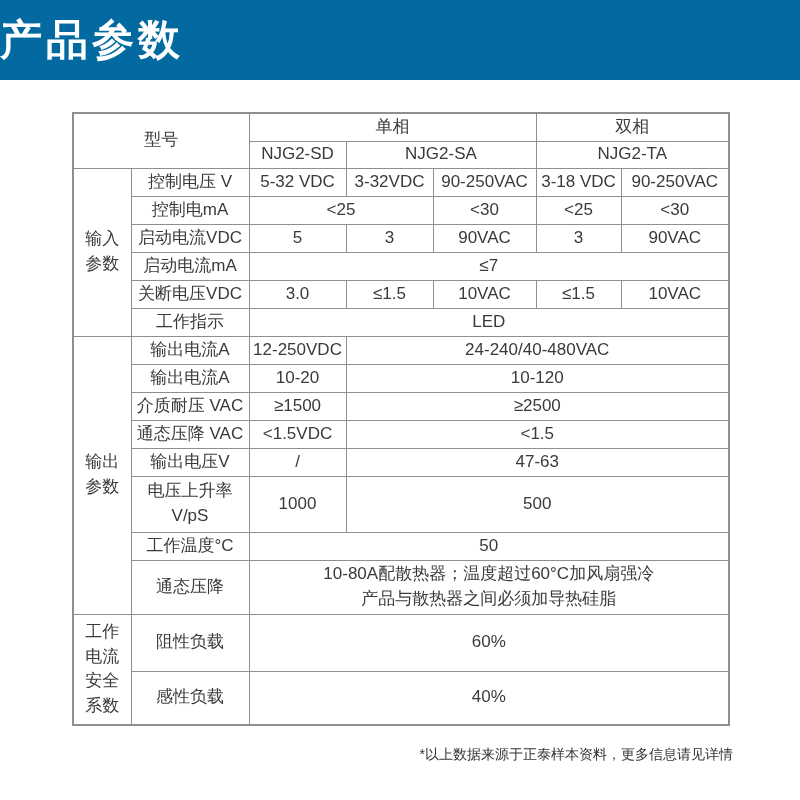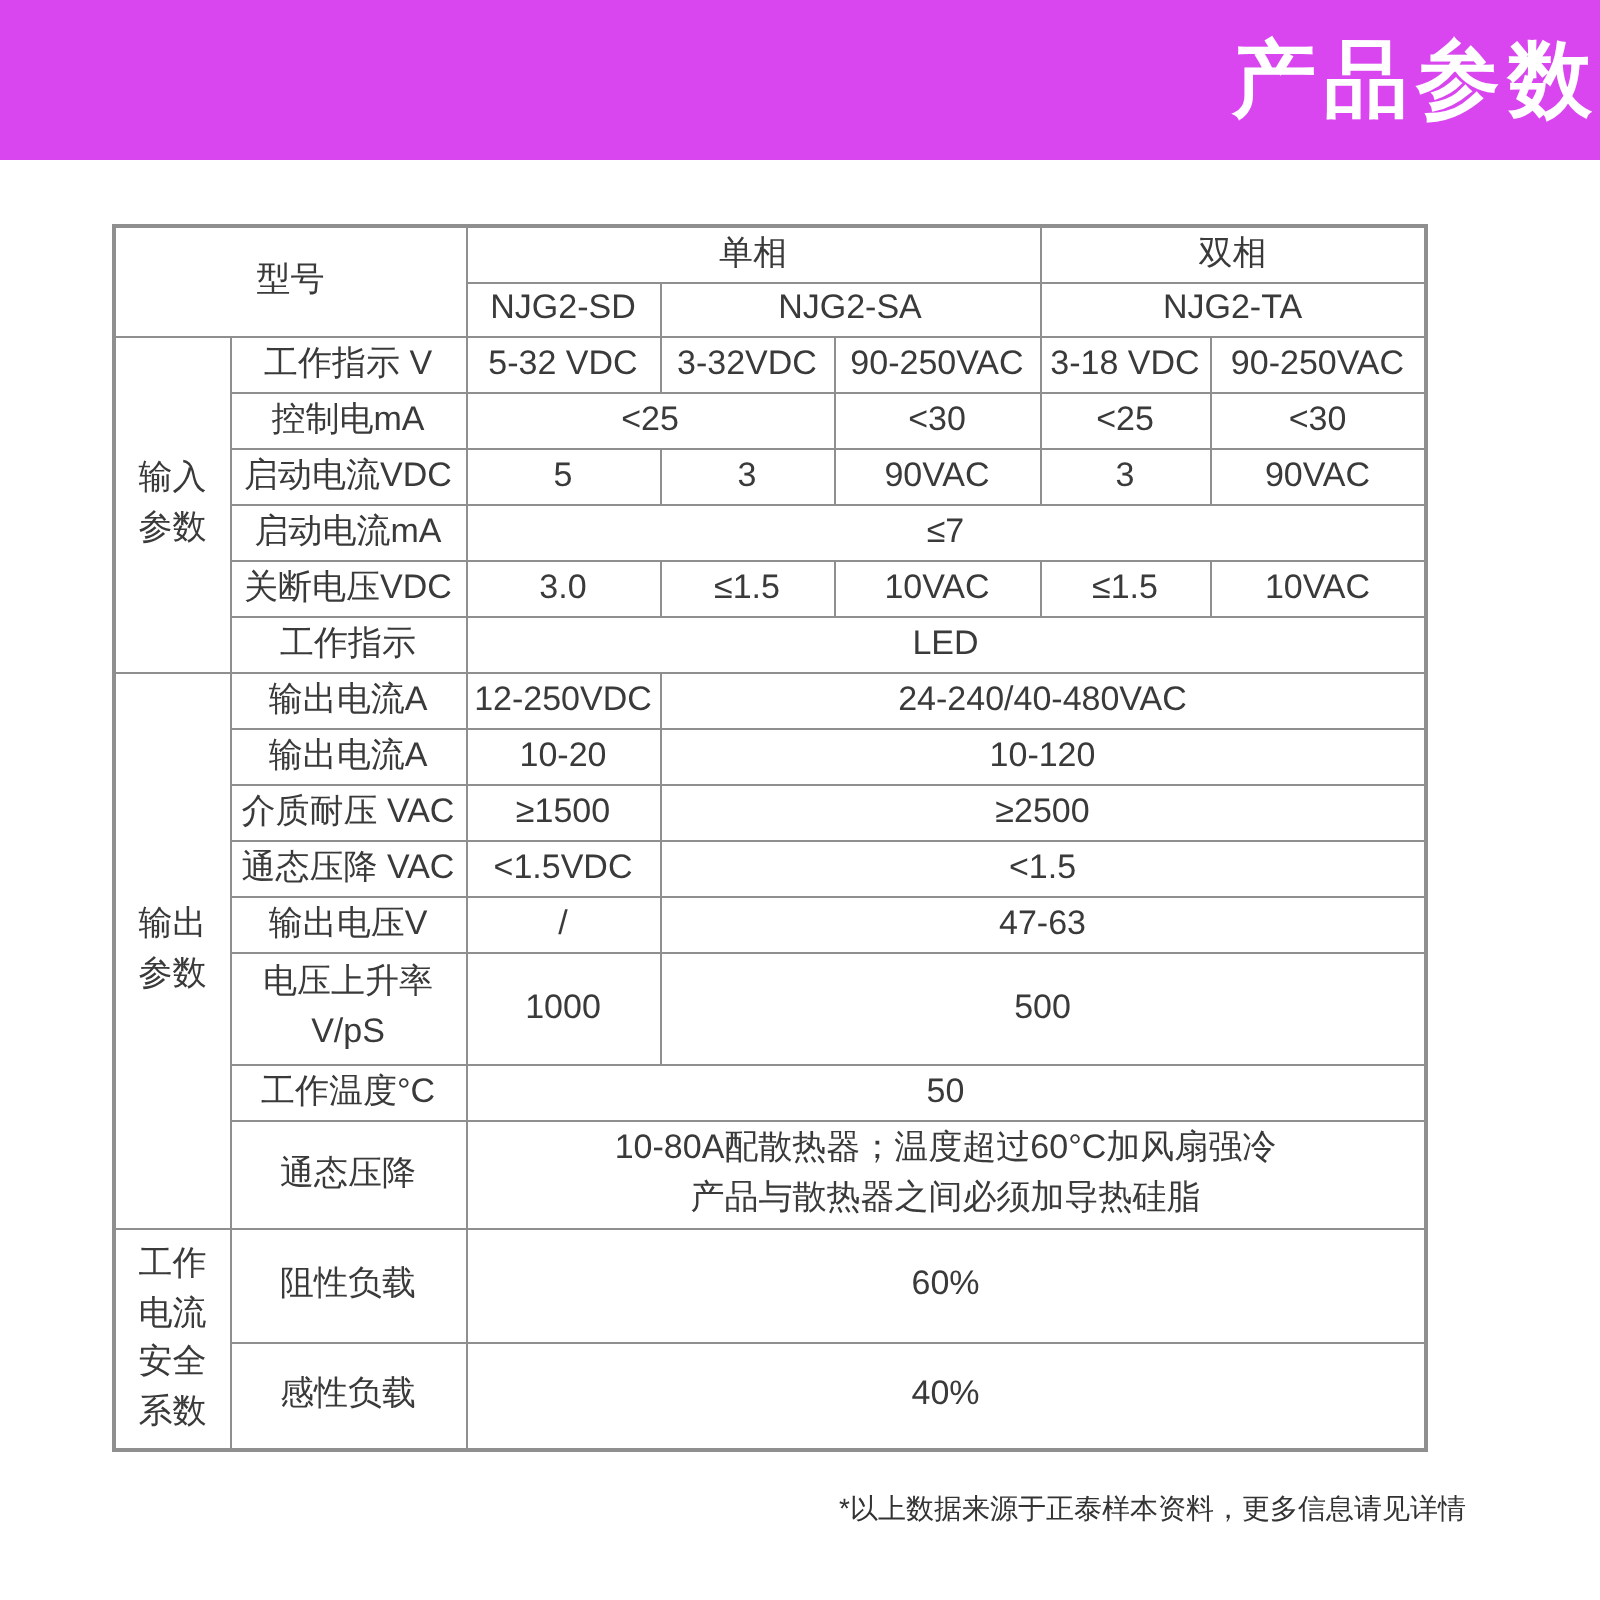--- a/index.html
+++ b/index.html
@@ -9,34 +9,34 @@
     height: 800px;
     background: #ffffff;
     font-family: "Liberation Sans", "DejaVu Sans", sans-serif;
     color: #3a3a3a;
     overflow: hidden;
   }
   .banner {
     position: absolute;
     left: 0; top: 0;
     width: 800px; height: 80px;
-    background: #d946ef;
+    background: #0369a1;
     display: flex;
     align-items: center;
-    justify-content: flex-end;
+    justify-content: flex-start;
   }
   .banner-title {
     color: #ffffff;
     font-size: 42px;
     font-weight: bold;
     letter-spacing: 4px;
   }
   .table-wrap {
     position: absolute;
-    left: 56px;
+    left: 72px;
     top: 112px;
   }
   table.params {
     border-collapse: collapse;
     table-layout: fixed;
     width: 656px;
     border: 2px solid #8f8f8f;
   }
   table.params td {
     border: 1px solid #8f8f8f;
@@ -90,21 +90,21 @@
       <td colspan="2">双相</td>
     </tr>
     <tr class="h27">
       <td>NJG2-SD</td>
       <td colspan="2">NJG2-SA</td>
       <td colspan="2">NJG2-TA</td>
     </tr>
     <tr class="h28">
       <td rowspan="6" class="group-label">输入
 参数</td>
-      <td>工作指示 V</td>
+      <td>控制电压 V</td>
       <td>5-32 VDC</td>
       <td>3-32VDC</td>
       <td>90-250VAC</td>
       <td>3-18 VDC</td>
       <td>90-250VAC</td>
     </tr>
     <tr class="h28">
       <td>控制电mA</td>
       <td colspan="2">&lt;25</td>
       <td>&lt;30</td>

